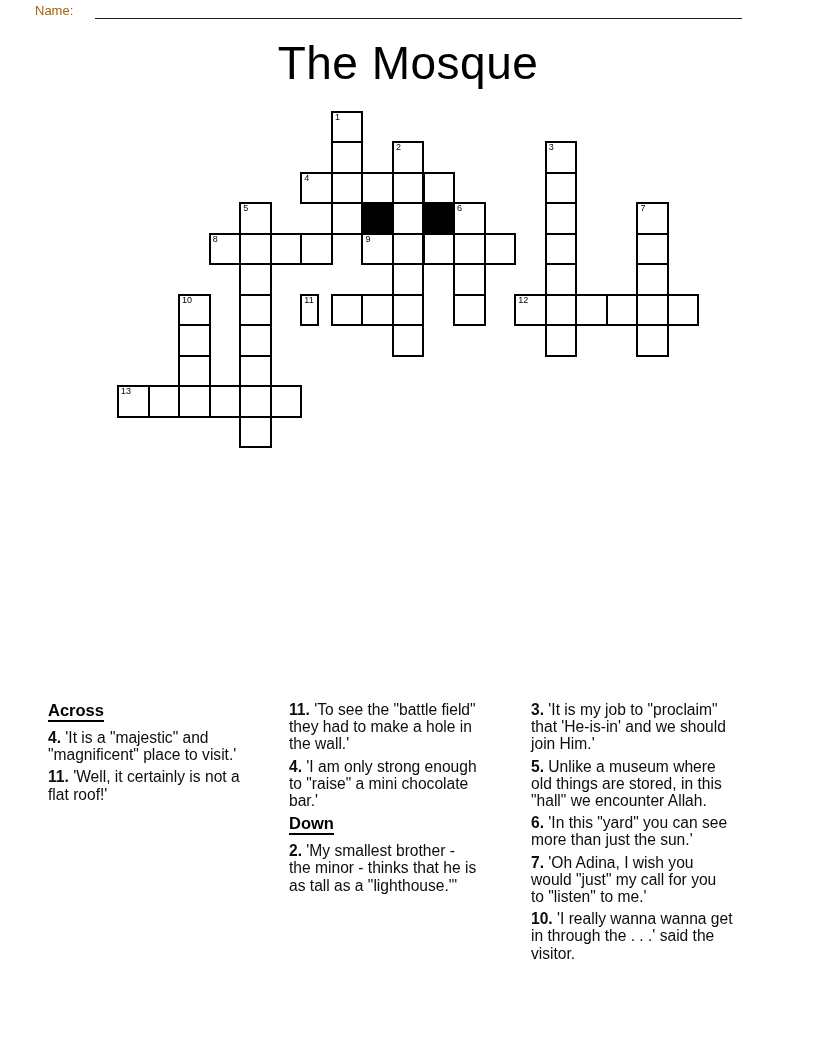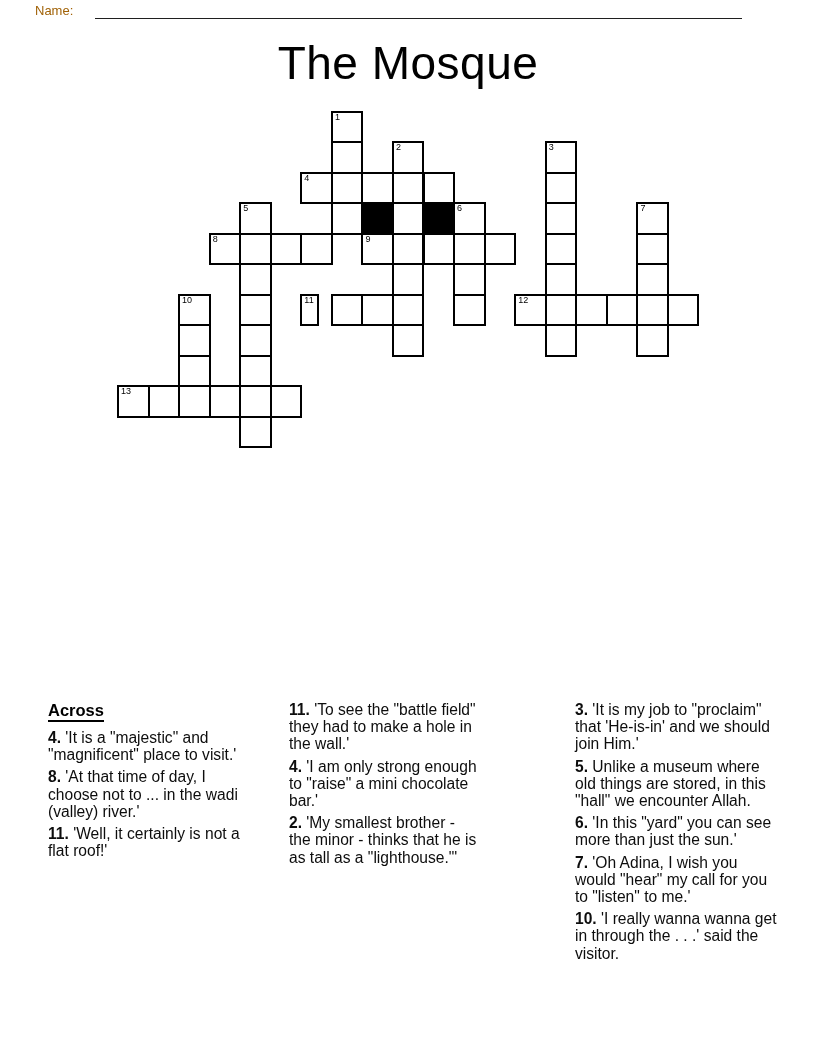--- a/index.html
+++ b/index.html
@@ -130,47 +130,45 @@
       <div class="cell" style="left: 208.7px; top: 385.1px; width: 32.5px; height: 32.5px;"></div>
       <div class="cell" style="left: 239.2px; top: 385.1px; width: 32.5px; height: 32.5px;"></div>
       <div class="cell" style="left: 269.8px; top: 385.1px; width: 32.5px; height: 32.5px;"></div>
       <div class="cell" style="left: 239.2px; top: 415.5px; width: 32.5px; height: 32.5px;"></div>
     </div>
   <div id="clues">
     <div class="clue-col" style="left:48px;">
         <div class="clue-header"><span>Across</span></div>
         <div class="clue"><b>4.</b><span> 'It is a "majestic" and
 "magnificent" place to visit.'</span></div>
-        <div class="clue"><b>8.</b><span> 'At that time of day, I
-choose not to ... in the wadi
-(valley) river.'</span></div>
         <div class="clue"><b>11.</b><span> 'Well, it certainly is not a
 flat roof!'</span></div>
       </div>
     <div class="clue-col" style="left:289px;">
         <div class="clue"><b>11.</b><span> 'To see the "battle field"
 they had to make a hole in
 the wall.'</span></div>
         <div class="clue"><b>4.</b><span> 'I am only strong enough
 to "raise" a mini chocolate
 bar.'</span></div>
+        <div class="clue-header"><span>Down</span></div>
         <div class="clue"><b>2.</b><span> 'My smallest brother -
 the minor - thinks that he is
 as tall as a "lighthouse."'</span></div>
       </div>
-    <div class="clue-col" style="left:531px;margin-left:44px;">
+    <div class="clue-col" style="left:531px;">
         <div class="clue"><b>3.</b><span> 'It is my job to "proclaim"
 that 'He-is-in' and we should
 join Him.'</span></div>
         <div class="clue"><b>5.</b><span> Unlike a museum where
 old things are stored, in this
 "hall" we encounter Allah.</span></div>
         <div class="clue"><b>6.</b><span> 'In this "yard" you can see
 more than just the sun.'</span></div>
         <div class="clue"><b>7.</b><span> 'Oh Adina, I wish you
-would "hear" my call for you
+would "just" my call for you
 to "listen" to me.'</span></div>
         <div class="clue"><b>10.</b><span> 'I really wanna wanna get
 in through the . . .' said the
 visitor.</span></div>
       </div>
   </div>
 </div>
 
 </body></html>

